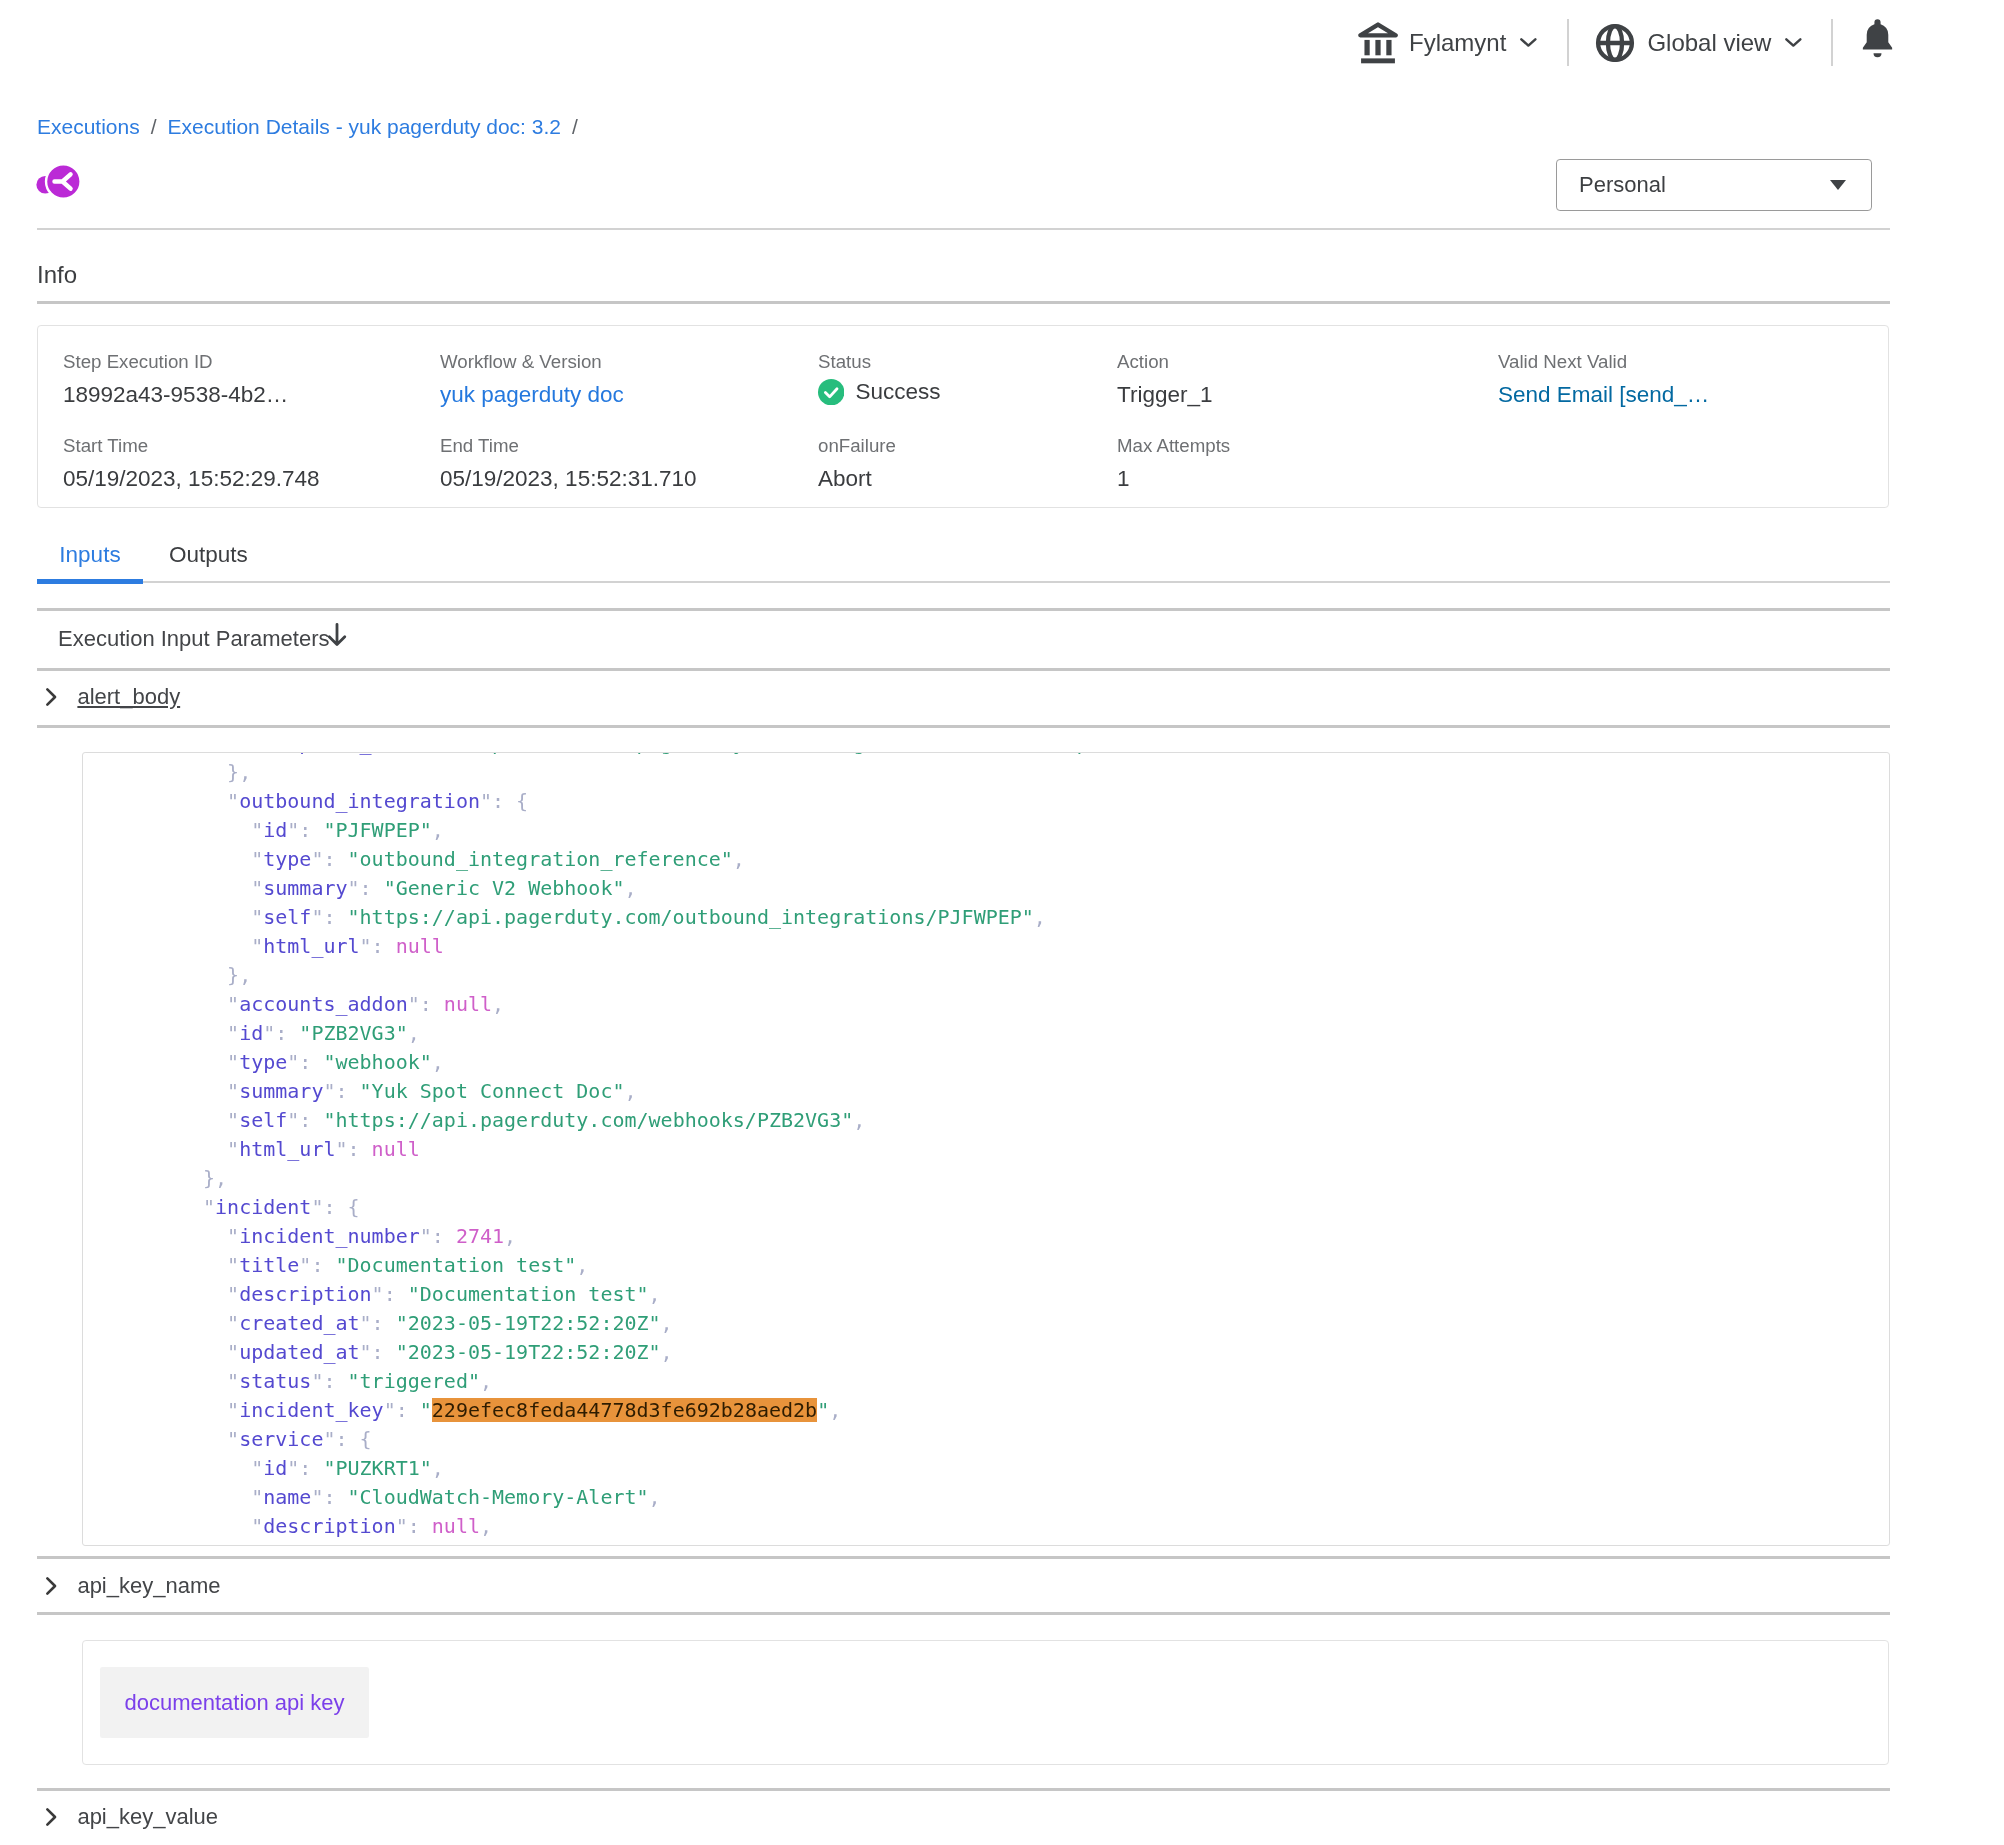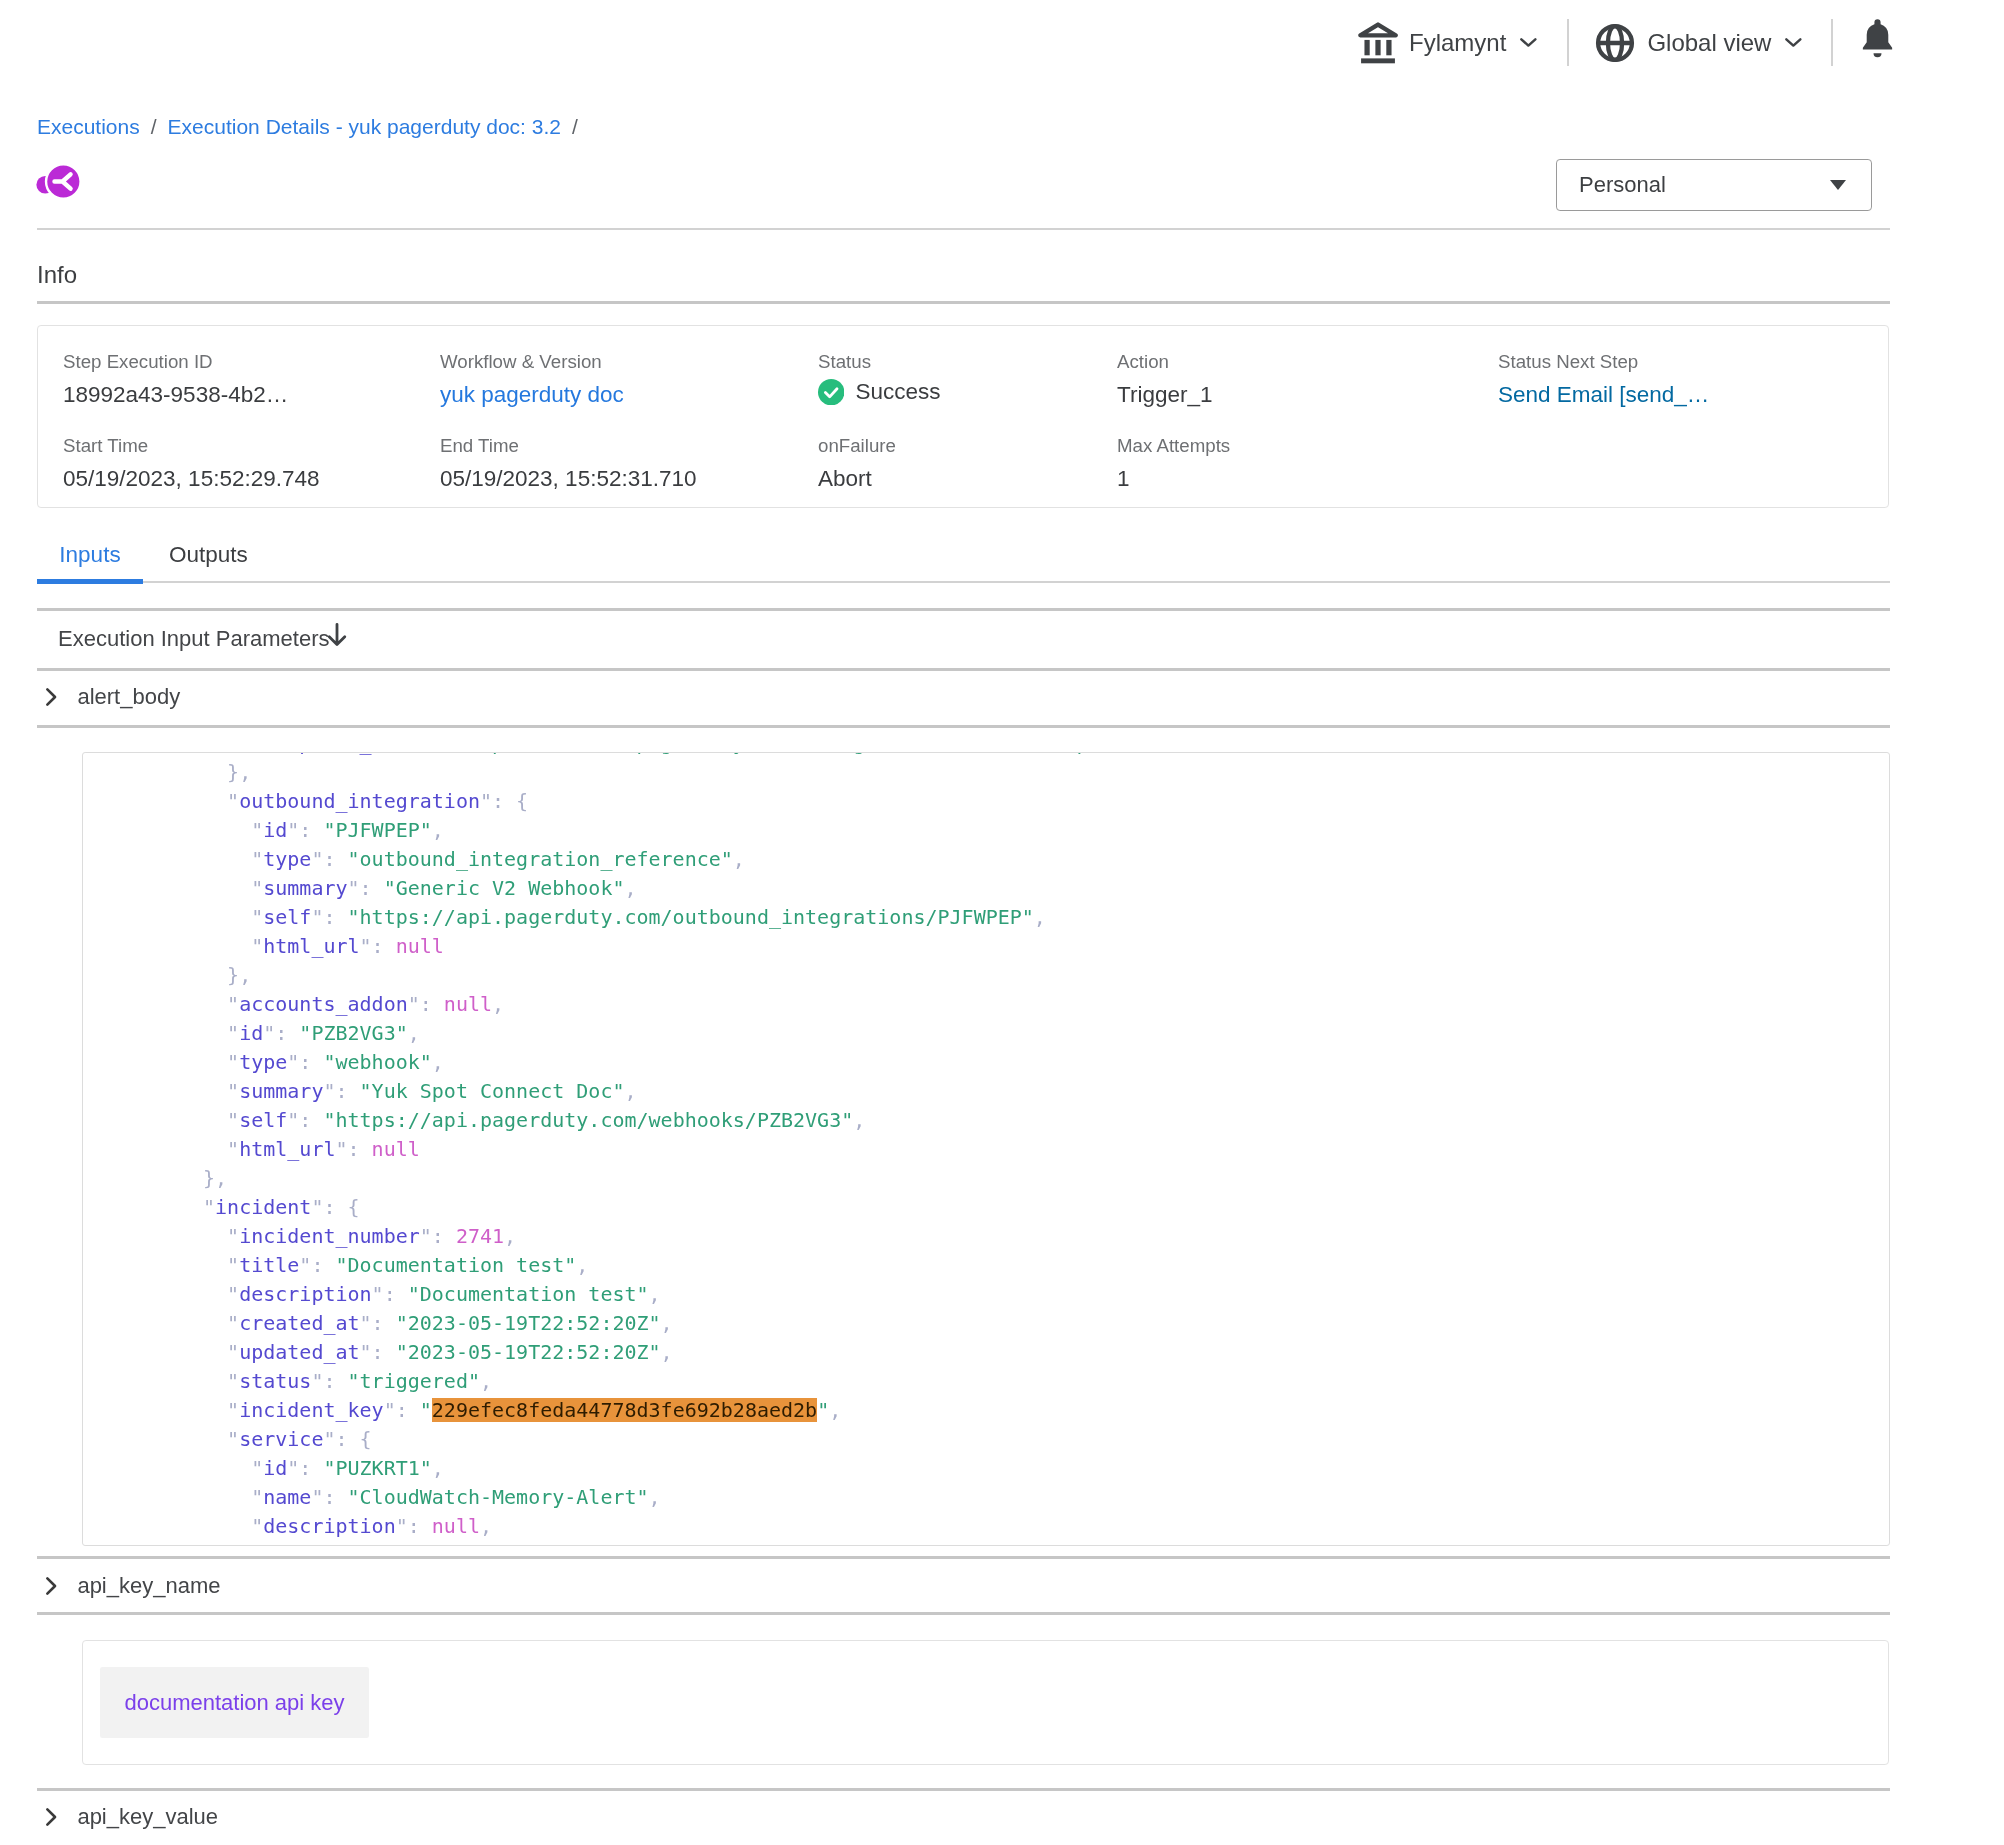--- a/index.html
+++ b/index.html
@@ -162,21 +162,21 @@
           <circle cx="17" cy="17" r="17" fill="#27bd7d"></circle>
           <path d="M9.5 17.5 L15 23 L24.5 12.5" stroke="#fff" stroke-width="3.6" fill="none" stroke-linecap="round" stroke-linejoin="round"></path>
         </svg>
       </span>
       <span class="fvalue" style="position:static;">Success</span>
     </span>
 
     <span class="flabel" style="left:1079px;top:25px;">Action</span>
     <span class="fvalue" style="left:1079px;top:56px;">Trigger_1</span>
 
-    <span class="flabel" style="left:1460px;top:25px;">Status Next Step</span>
+    <span class="flabel" style="left:1460px;top:25px;">Valid Next Valid</span>
     <span class="fvalue link-light" style="left:1460px;top:56px;">Send Email [send_…</span>
 
     <span class="flabel" style="left:25px;top:109px;">Start Time</span>
     <span class="fvalue" style="left:25px;top:140px;">05/19/2023, 15:52:29.748</span>
 
     <span class="flabel" style="left:402px;top:109px;">End Time</span>
     <span class="fvalue" style="left:402px;top:140px;">05/19/2023, 15:52:31.710</span>
 
     <span class="flabel" style="left:780px;top:109px;">onFailure</span>
     <span class="fvalue" style="left:780px;top:140px;">Abort</span>
@@ -200,21 +200,21 @@
   </span>
 
   <div class="divider" style="top:668px;height:3.1px;"></div>
 
   <div class="abs row" style="left:45px;top:681px;height:31px;cursor:pointer;">
     <span style="display:inline-flex;margin-right:20px;">
       <svg width="12.4" height="20" viewBox="0 0 16 26">
           <path d="M3 3l10 10L3 23" stroke="#3a3a3a" stroke-width="3.4" fill="none" stroke-linecap="round" stroke-linejoin="round"></path>
         </svg>
     </span>
-    <span class="section-label" style="position:static;">alert_body</span>
+    <span class="section-label" style="position:static;text-decoration:underline;">alert_body</span>
   </div>
 
   <div class="divider" style="top:725px;height:3.1px;"></div>
 
   <div class="code-card">
     <div class="code">
         <div class="code-line first"><span class="c-q">    </span><span class="c-q">"</span><span class="c-k">endpoint_url</span><span class="c-q">": </span><span class="c-s">"https://events.pagerduty.com/integration/PZB2VG3/enqueue"</span><span class="c-q">,</span></div>
         <div class="code-line"><span class="c-q">  </span><span class="c-q">},</span></div>
         <div class="code-line"><span class="c-q">  </span><span class="c-q">"</span><span class="c-k">outbound_integration</span><span class="c-q">": </span><span class="c-q">{</span></div>
         <div class="code-line"><span class="c-q">    </span><span class="c-q">"</span><span class="c-k">id</span><span class="c-q">": </span><span class="c-s">"PJFWPEP"</span><span class="c-q">,</span></div>

